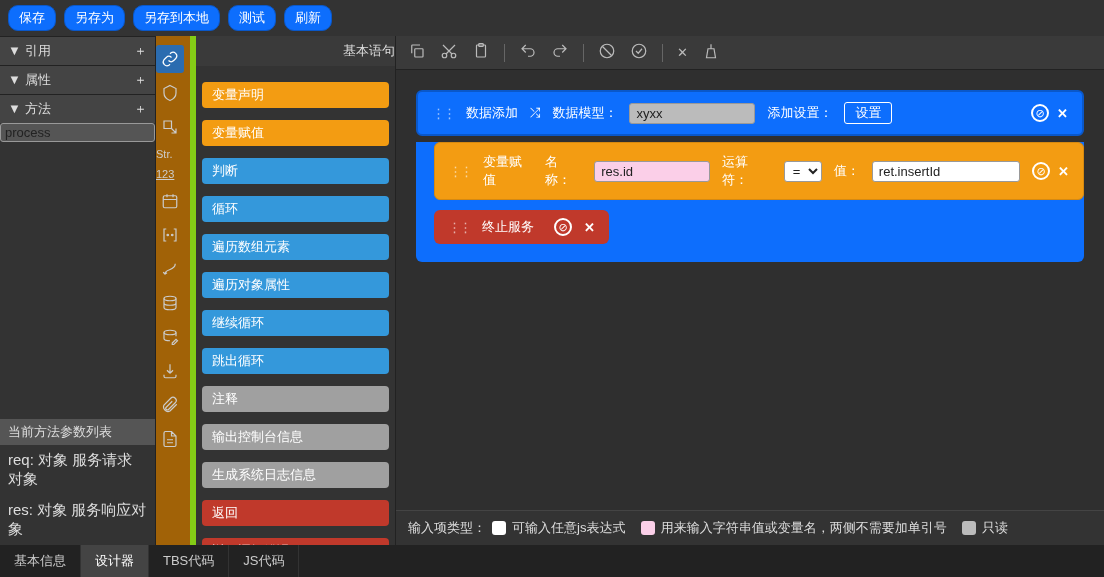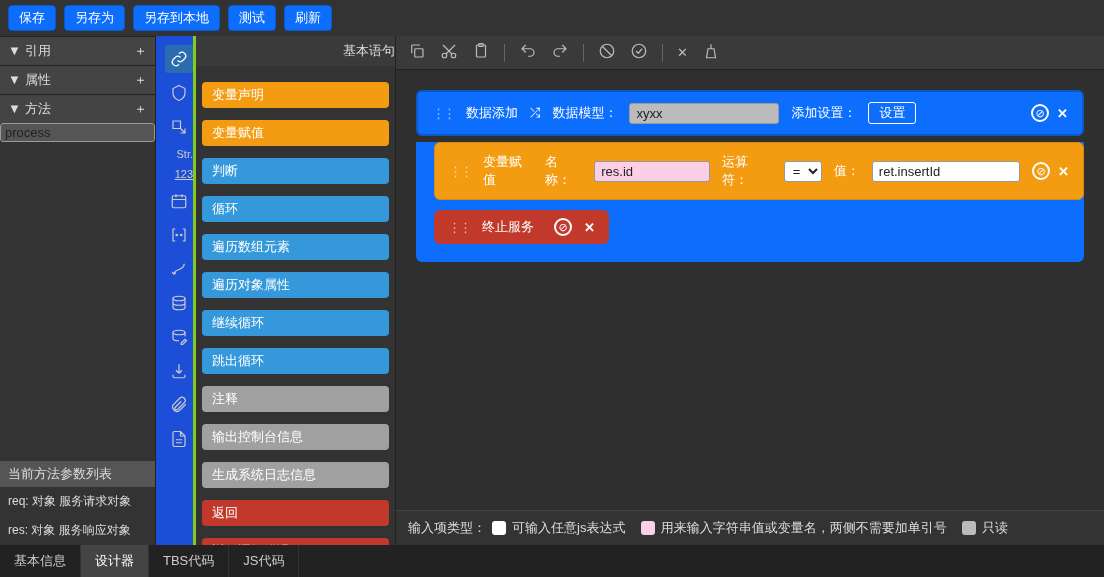--- a/index.html
+++ b/index.html
@@ -1,27 +1,27 @@
 <!DOCTYPE html>
 <html><head>
 <meta charset="utf-8">
 <style>
 *{box-sizing:border-box;margin:0;padding:0;font-family:"Microsoft YaHei",Arial,sans-serif;font-size:13px}
 body{background:#333;color:#ddd;width:1104px;height:577px;overflow:hidden;display:flex;flex-direction:column}
 .topbar{background:#333;padding:5px 8px;display:flex;gap:8px}
-.topbar button{background:#0d6efd;color:#fff;border:1px solid #0a58ca;border-radius:4px;padding:3px 10px;cursor:pointer}
+.topbar button{background:#0d6efd;color:#fff;border:1px solid #0a58ca;border-radius:10px;padding:3px 10px;cursor:pointer}
 .main{flex:1;display:flex;overflow:hidden}
 .leftcol{width:156px;background:#333;display:flex;flex-direction:column;border-right:1px solid #222}
 .section-head{background:#444;color:#ddd;padding:5px 8px;display:flex;align-items:center;justify-content:space-between;cursor:pointer;border-top:1px solid #222}
 .section-head .tri{margin-right:4px}
 .tree-item{padding:4px 12px;color:#3498db;cursor:pointer}
 .tree-item.sel{background:#555}
 .param-title{background:#555;color:#ddd;padding:4px 8px;margin-top:auto}
-.param-line{padding:6px 8px;color:#ddd;font-size:12px}
-.iconstrip{width:40px;background:#1d4ed8;display:flex;flex-direction:column;align-items:flex-end;padding-top:6px;border-right:3px solid #84cc16}
+.param-line{padding:6px 8px;color:#ddd;font-size:15px}
+.iconstrip{width:40px;background:#a16207;display:flex;flex-direction:column;align-items:flex-start;padding-top:6px;border-right:6px solid #84cc16}
 .iconstrip .ic{width:28px;height:28px;margin:3px 0;display:flex;align-items:center;justify-content:center;color:#ccc;cursor:pointer;border-radius:3px}
 .iconstrip .ic.active{background:#2b6cb0;color:#fff}
 .iconstrip .lbl{font-size:11px;text-align:center;color:#ccc;margin:4px 0}
 .palette{width:200px;background:#333;display:flex;flex-direction:column;border-right:1px solid #222}
 .palette-title{background:#3a3a3a;color:#ddd;text-align:right;padding:6px 0}
 .palette-list{flex:1;overflow-y:auto;padding:4px 6px}
 .pal-item{border-radius:4px;padding:4px 10px;margin:12px 0;color:#fff;cursor:grab}
 .pal-orange{background:#f39c12}
 .pal-blue{background:#3498db}
 .pal-gray{background:#a0a0a0}
@@ -210,21 +210,21 @@
             <path d="M12 3v6M8 9h8l2 12H6z"></path>
           </svg></span>
     </div>
 
     <div class="canvas">
       <div class="block block-outer">
         <span class="handle">⋮⋮</span>
         <span class="lbl">数据添加</span>
         <span>⤮</span>
         <span>数据模型：</span>
-        <input class="inp gray" style="width: 150px;" value="xyxx">
+        <input class="inp gray" style="width: 126px;" value="xyxx">
         <span>添加设置：</span>
         <span class="chip">设置</span>
         <span class="close">
           <span class="circ-icon">⊘</span>
           <span class="x-icon">✕</span>
         </span>
       </div>
       <div class="inner-container">
         <div class="block block-inner">
           <span class="handle">⋮⋮</span>

